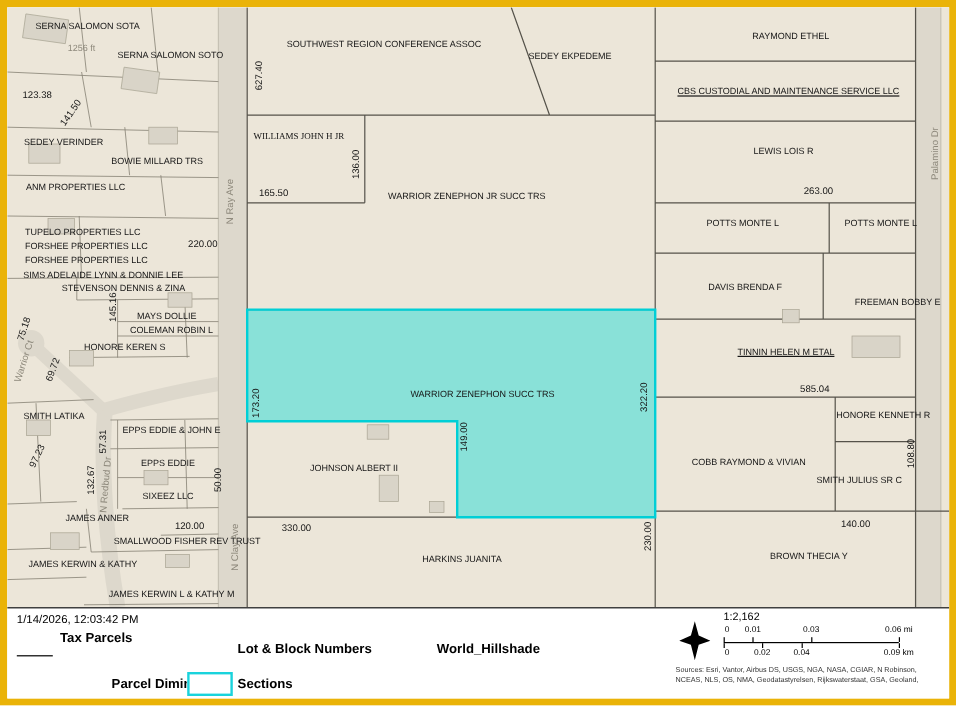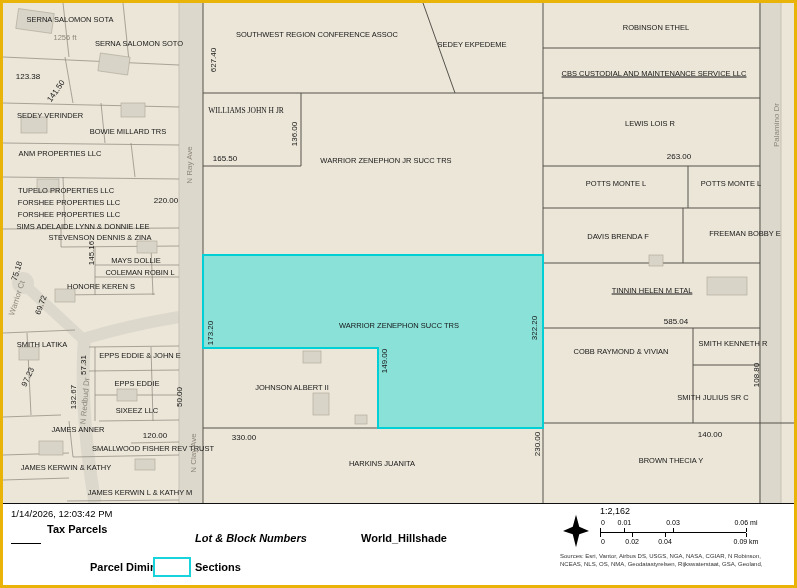--- a/index.html
+++ b/index.html
@@ -1,16 +1,16 @@
 <!DOCTYPE html>
 <html><head>
 <meta charset="utf-8">
 <style>
   html,body{margin:0;padding:0;background:#fff;}
-  #page{position:relative;width:797px;height:588px;border:3px solid #eab308;box-sizing:border-box;overflow:hidden;font-family:"Liberation Sans",sans-serif;}
+  #page{position:relative;width:797px;height:588px;border:6px solid #eab308;box-sizing:border-box;overflow:hidden;font-family:"Liberation Sans",sans-serif;}
   
   #map{position:relative;width:100%;height:500px;background:#ece6d9;overflow:hidden;}
   #map svg{position:absolute;left:0;top:0;}
   #map-labels{position:absolute;left:0;top:0;width:100%;height:100%;}
   .lbl{position:absolute;white-space:nowrap;color:#161616;transform:translate(-50%,-50%);}
   .owner{font-size:7.5px;}
   .dim{font-size:8px;}
   .street{font-size:8px;color:#8d887b;}
   .note{font-size:7.5px;color:#8d887b;}
   .council{font-size:10.5px;font-weight:700;color:#2d5b1d;white-space:pre-line;text-align:center;line-height:1.15;}
@@ -122,46 +122,46 @@
         <div class="lbl dim" style="left: 222px; top: 155px; transform: translate(-50%, -50%);">165.50</div>
         <div class="lbl owner" style="left: 383px; top: 157px; transform: translate(-50%, -50%);">WARRIOR ZENEPHON JR SUCC TRS</div>
         <div class="lbl dim" style="left: 207px; top: 330px; transform: translate(-50%, -50%) rotate(-90deg);">173.20</div>
         <div class="lbl owner" style="left: 396px; top: 322px; transform: translate(-50%, -50%);">WARRIOR ZENEPHON SUCC TRS</div>
         <div class="lbl dim" style="left: 531px; top: 325px; transform: translate(-50%, -50%) rotate(-90deg);">322.20</div>
         <div class="lbl dim" style="left: 381px; top: 358px; transform: translate(-50%, -50%) rotate(-90deg);">149.00</div>
         <div class="lbl owner" style="left: 289px; top: 384px; transform: translate(-50%, -50%);">JOHNSON ALBERT II</div>
         <div class="lbl dim" style="left: 241px; top: 434px; transform: translate(-50%, -50%);">330.00</div>
         <div class="lbl dim" style="left: 534px; top: 441px; transform: translate(-50%, -50%) rotate(-90deg);">230.00</div>
         <div class="lbl owner" style="left: 379px; top: 460px; transform: translate(-50%, -50%);">HARKINS JUANITA</div>
-        <div class="lbl owner" style="left: 653px; top: 24px; transform: translate(-50%, -50%);">ROBINSON ETHEL</div>
+        <div class="lbl owner" style="left: 653px; top: 24px; transform: translate(-50%, -50%);">RAYMOND ETHEL</div>
         <div class="lbl owner" style="left: 651px; top: 70px; transform: translate(-50%, -50%); text-decoration: underline;">CBS CUSTODIAL AND MAINTENANCE SERVICE LLC</div>
         <div class="lbl owner" style="left: 647px; top: 120px; transform: translate(-50%, -50%);">LEWIS LOIS R</div>
         <div class="lbl dim" style="left: 676px; top: 153px; transform: translate(-50%, -50%);">263.00</div>
         <div class="lbl owner" style="left: 613px; top: 180px; transform: translate(-50%, -50%);">POTTS MONTE L</div>
         <div class="lbl owner" style="left: 728px; top: 180px; transform: translate(-50%, -50%);">POTTS MONTE L</div>
         <div class="lbl street" style="left: 773px; top: 122px; transform: translate(-50%, -50%) rotate(-90deg);">Palamino Dr</div>
         <div class="lbl owner" style="left: 615px; top: 233px; transform: translate(-50%, -50%);">DAVIS BRENDA F</div>
-        <div class="lbl owner" style="left: 732px; top: 230px; transform: translate(-50%, -50%); padding-left: 20px;">FREEMAN BOBBY E</div>
+        <div class="lbl owner" style="left: 732px; top: 246px; transform: translate(-50%, -50%); padding-left: 20px;">FREEMAN BOBBY E</div>
         <div class="lbl owner" style="left: 649px; top: 287px; transform: translate(-50%, -50%); text-decoration: underline;">TINNIN HELEN M ETAL</div>
         <div class="lbl dim" style="left: 673px; top: 318px; transform: translate(-50%, -50%);">585.04</div>
-        <div class="lbl owner" style="left: 730px; top: 340px; transform: translate(-50%, -50%);">SMITH KENNETH R</div>
-        <div class="lbl owner" style="left: 618px; top: 348px; transform: translate(-50%, -50%);">COBB RAYMOND &amp; VIVIAN</div>
+        <div class="lbl owner" style="left: 730px; top: 340px; transform: translate(-50%, -50%);">HONORE KENNETH R</div>
+        <div class="lbl owner" style="left: 618px; top: 379px; transform: translate(-50%, -50%);">COBB RAYMOND &amp; VIVIAN</div>
         <div class="lbl dim" style="left: 753px; top: 372px; transform: translate(-50%, -50%) rotate(-90deg);">108.80</div>
         <div class="lbl owner" style="left: 710px; top: 394px; transform: translate(-50%, -50%);">SMITH JULIUS SR C</div>
         <div class="lbl dim" style="left: 707px; top: 431px; transform: translate(-50%, -50%);">140.00</div>
         <div class="lbl owner" style="left: 668px; top: 457px; transform: translate(-50%, -50%);">BROWN THECIA Y</div>
       </div>
   </div>
 
   <div id="footer">
     <div class="ts">1/14/2026, 12:03:42 PM</div>
 
     <div class="sym-line"></div>
     <div class="leg" style="left:44px;top:19px;">Tax Parcels</div>
-    <div class="leg" style="left:192px;top:28px;font-style:italic;">Lot &amp; Block Numbers</div>
+    <div class="leg" style="left:192px;top:28px;">Lot &amp; Block Numbers</div>
     <div class="leg" style="left:358px;top:28px;">World_Hillshade</div>
     <div class="leg" style="left:44px;top:57px;padding-left:43px;">Parcel Diminsions</div>
     <div class="sym-box"></div>
     <div class="leg" style="left:192px;top:57px;">Sections</div>
 
     <svg class="north" viewBox="0 0 24 30">
       <path d="M12,0 L15,11 L24,15 L15,18 L12,30 L9,18 L0,15 L9,11 Z" fill="#000"></path>
     </svg>
 
     <div class="ratio">1:2,162</div>

